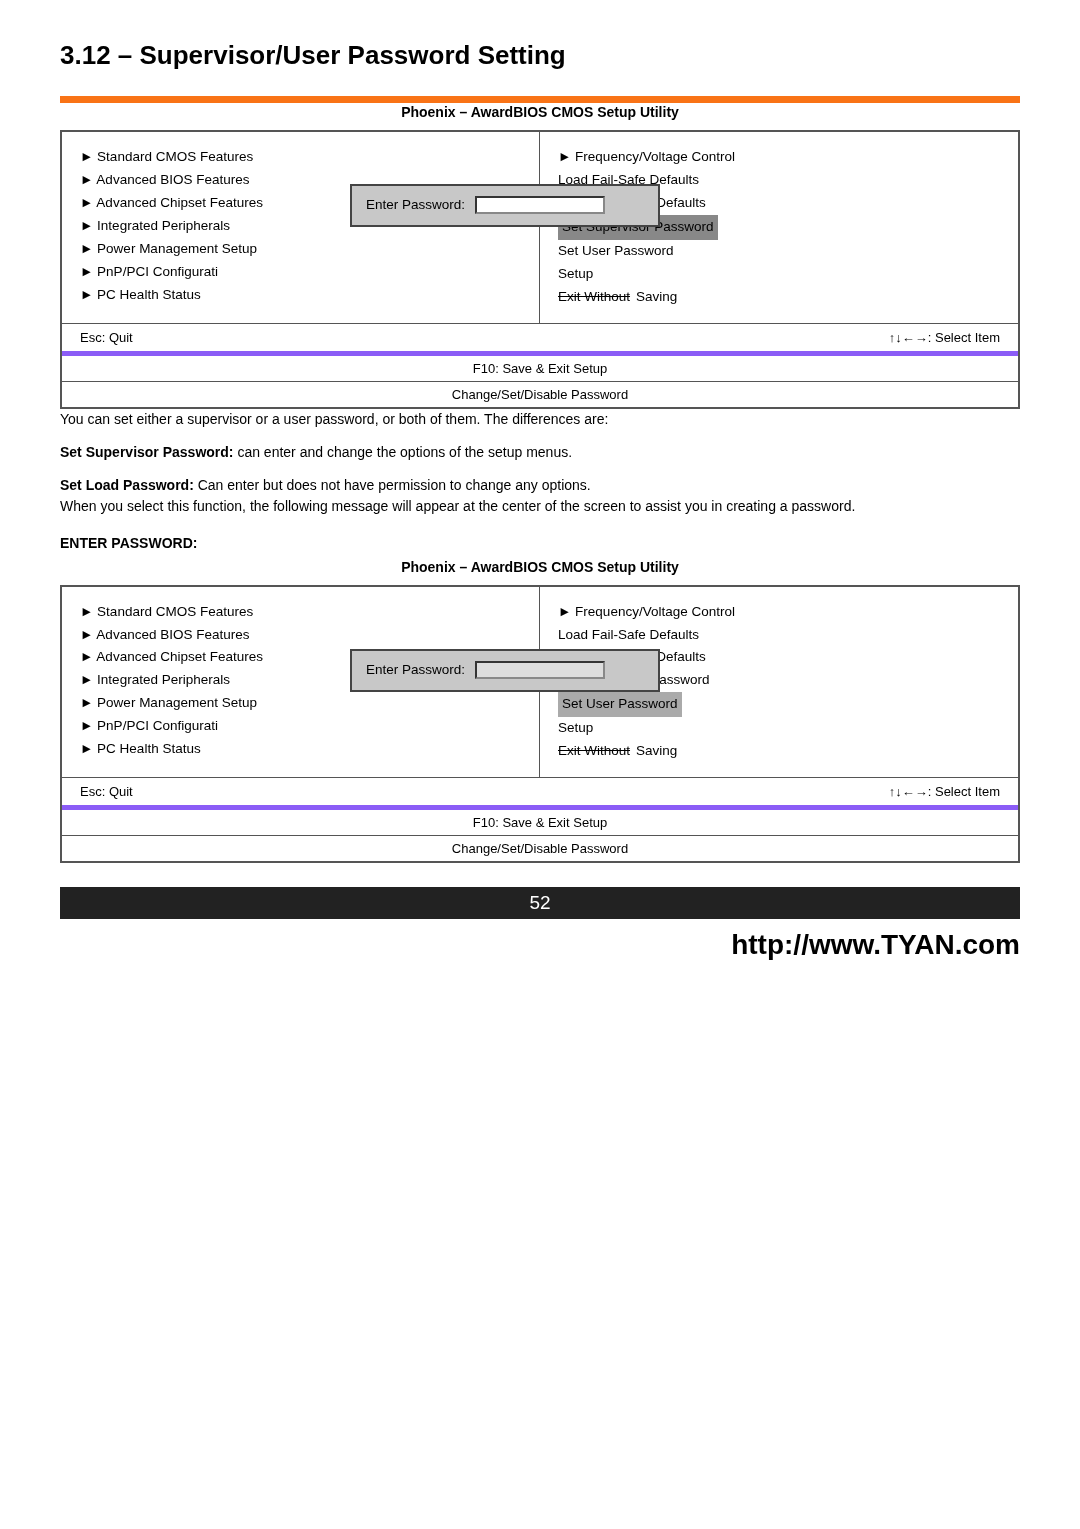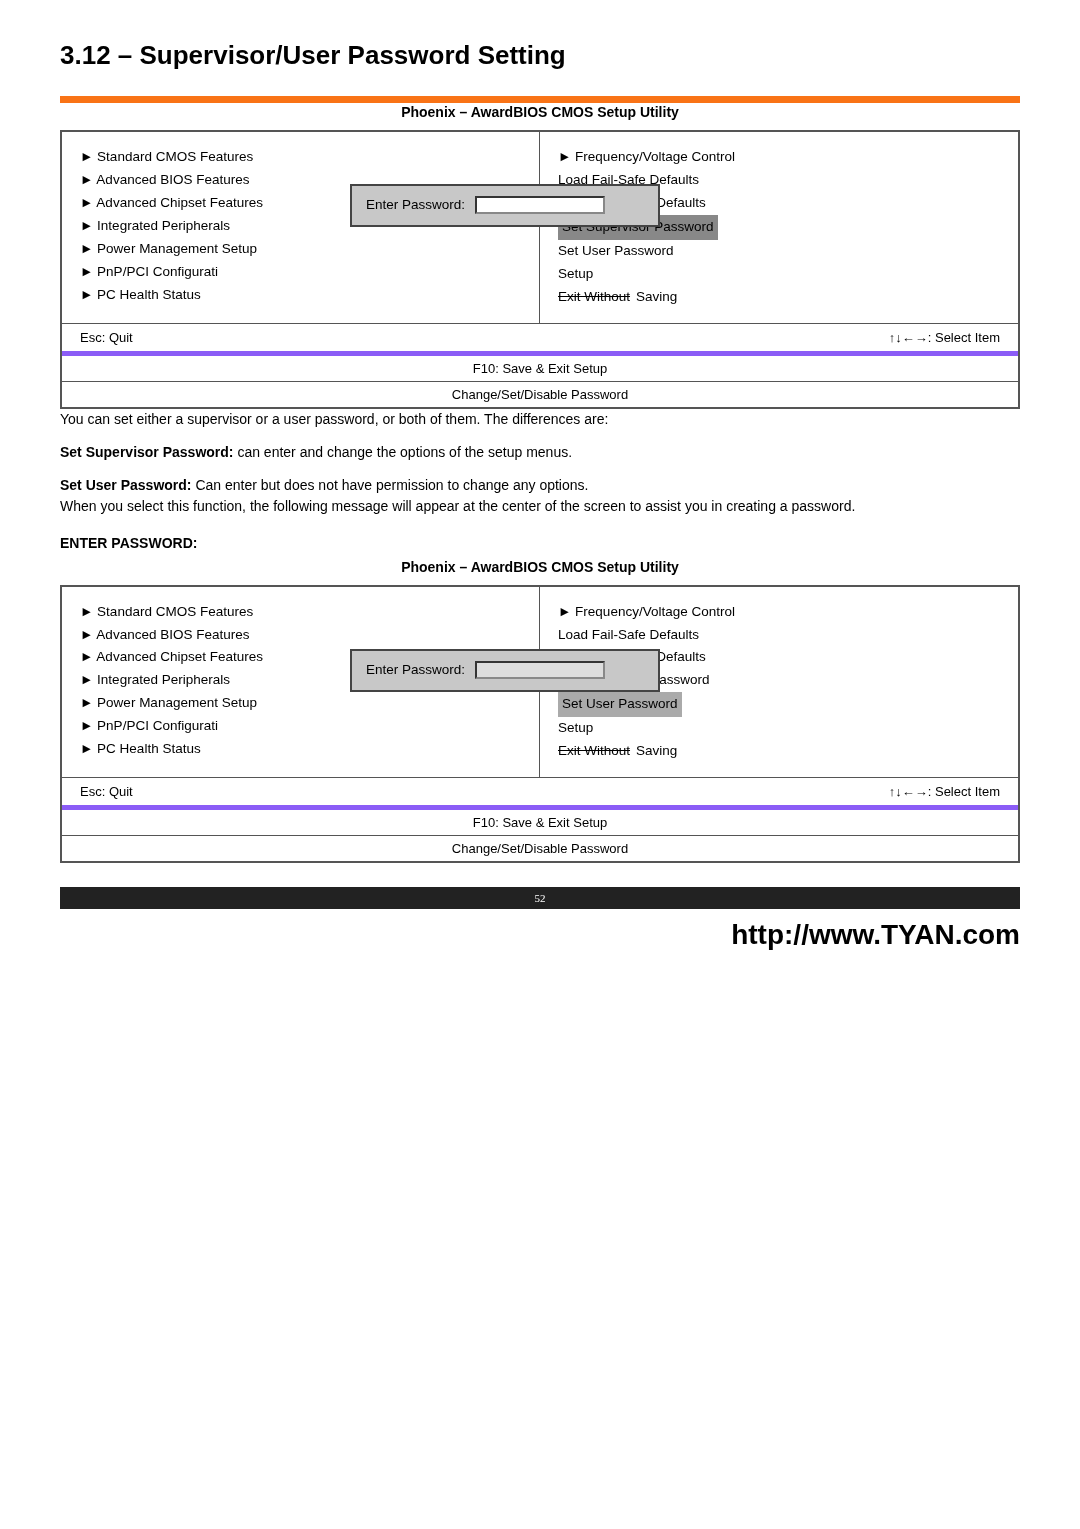--- a/index.html
+++ b/index.html
@@ -103,23 +103,22 @@
     .enter-password-label {
       font-weight: bold;
       font-size: 14px;
       margin: 18px 0 8px 0;
     }
     .footer-bar {
       background: #222;
       color: #fff;
       text-align: center;
       padding: 5px 0;
-      font-size: 11px;
+      font-size: 19px;
       margin-top: 24px;
-      font-family: Liberation Serif, serif;
     }
     .tyan-url {
       text-align: right;
       font-size: 28px;
       font-weight: bold;
       margin-top: 10px;
     }
     .exit-without {
       text-decoration: line-through;
     }
@@ -184,21 +183,21 @@
   <div class="bios-footer-bottom">Change/Set/Disable Password</div>
 </div>
 
 <p class="body-text">You can set either a supervisor or a user password, or both of them. The differences are:</p>
 
 <p class="body-text">
   <span class="body-text-bold">Set Supervisor Password:</span><span> can enter and change the options of the setup menus.</span>
 </p>
 
 <p class="body-text">
-  <span class="body-text-bold">Set User Password:</span><span>  Can enter but does not have permission to change any options.</span><br>
+  <span class="body-text-bold">Set Load Password:</span><span>  Can enter but does not have permission to change any options.</span><br>
   <span> When you select this function, the following message will appear at the center of the screen to assist you in creating a password.</span>
 </p>
 
 <p class="enter-password-label">ENTER PASSWORD:</p>
 
 <div class="bios-subtitle">Phoenix – AwardBIOS CMOS Setup Utility</div>
 
 <div class="bios-box">
   <div class="bios-main">
 

